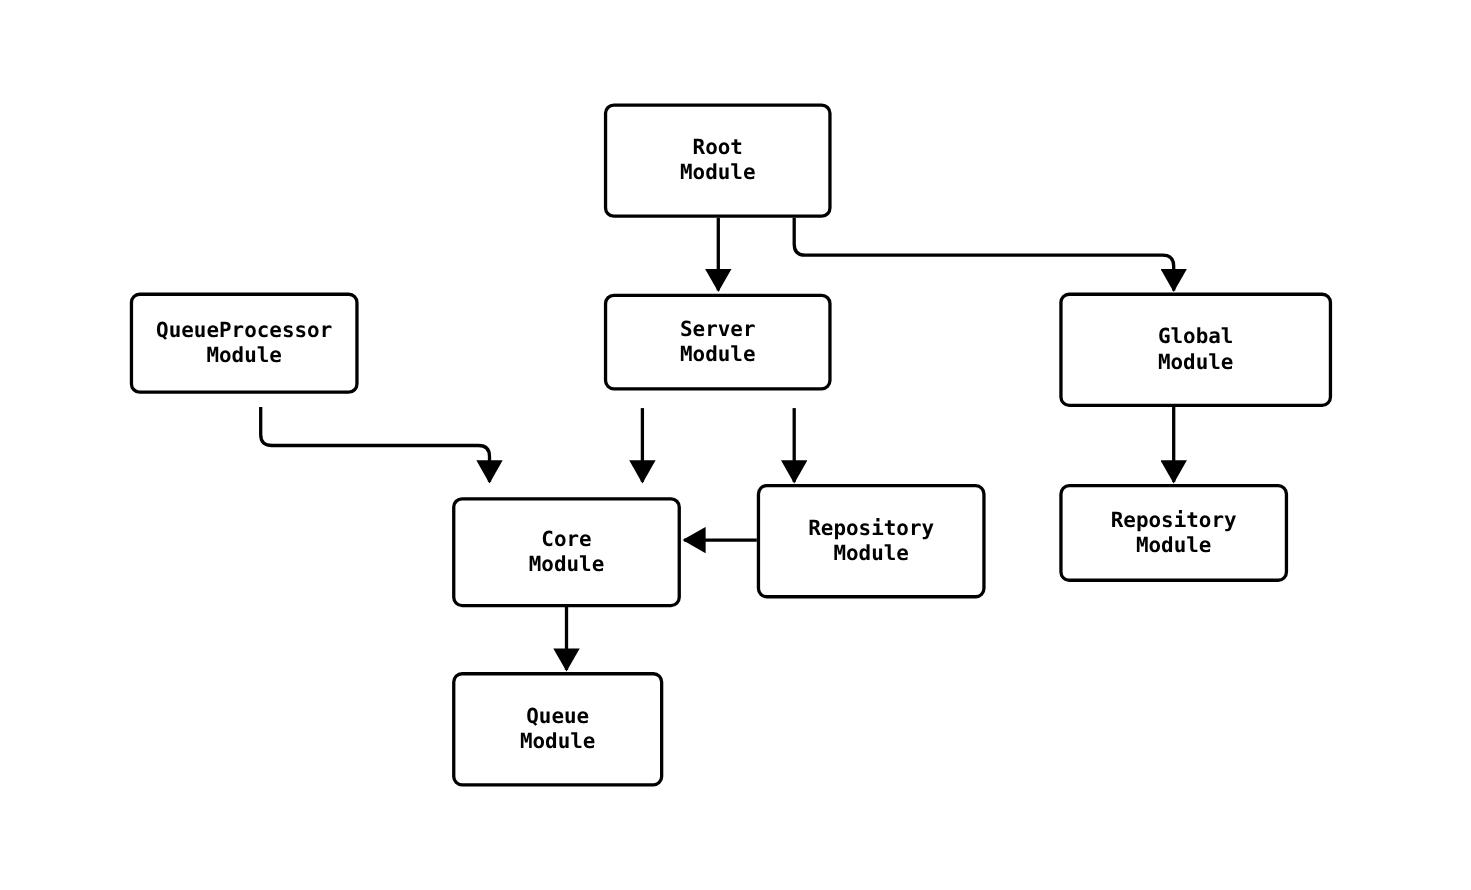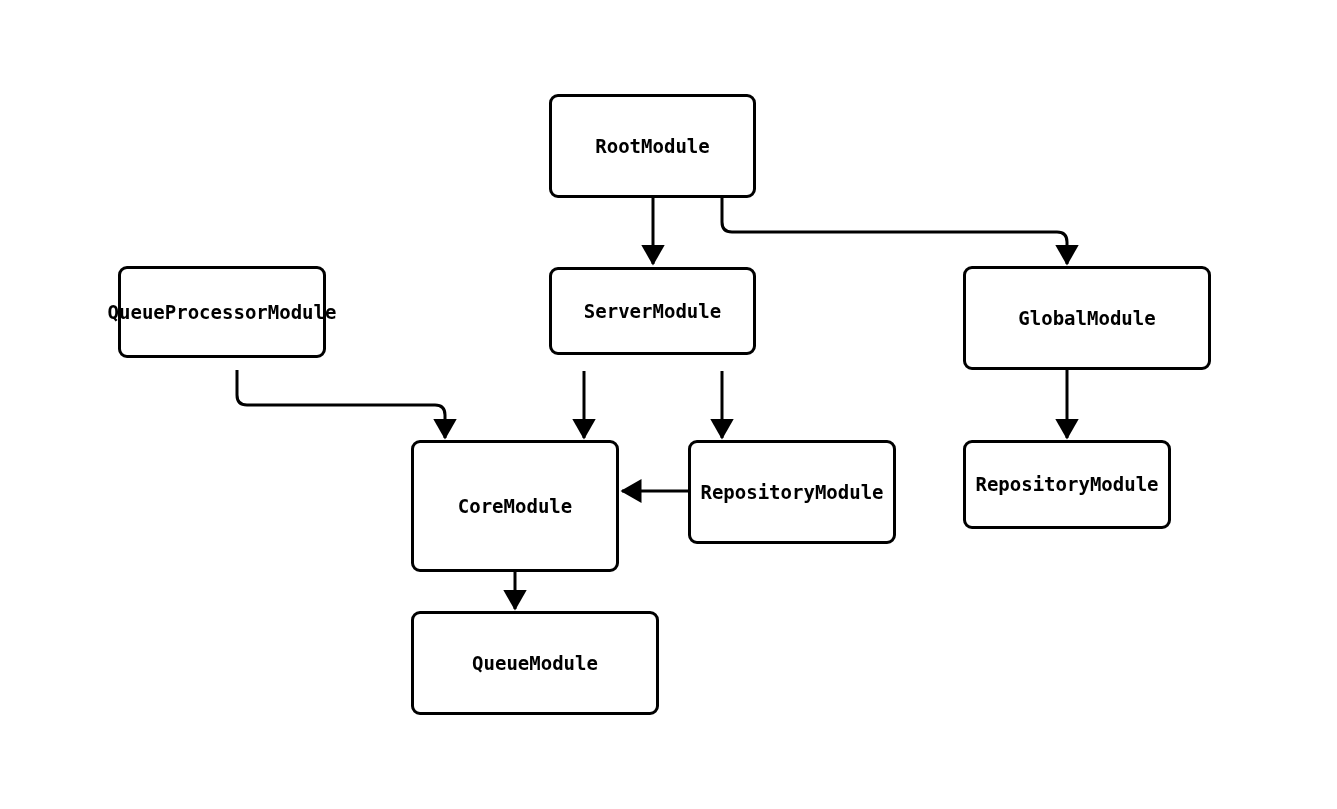--- a/index.html
+++ b/index.html
@@ -28,21 +28,21 @@
     stroke: #000000;
     stroke-width: 3;
   }
   .node {
     position: absolute;
     box-sizing: border-box;
     border: 3px solid #000000;
     border-radius: 9px;
     background: #ffffff;
     display: flex;
-    flex-direction: row;
+    flex-direction: column;
     align-items: center;
     justify-content: center;
     font-weight: bold;
     font-size: 19px;
     line-height: 23px;
     color: #000000;
     text-align: center;
   }
   .node .line {
     display: block;
@@ -85,33 +85,33 @@
   <div class="node" style="left:549px; top:267px; width:207px; height:88px">
     <span class="line">Server</span>
     <span class="line">Module</span>
   </div>
 
   <div class="node" style="left:963px; top:266px; width:248px; height:104px">
     <span class="line">Global</span>
     <span class="line">Module</span>
   </div>
 
-  <div class="node" style="left:411px; top:440px; width:208px; height:132px">
+  <div class="node" style="left:411px; top:452px; width:208px; height:100px">
     <span class="line">Core</span>
     <span class="line">Module</span>
   </div>
 
   <div class="node" style="left:688px; top:440px; width:208px; height:104px">
     <span class="line">Repository</span>
     <span class="line">Module</span>
   </div>
 
   <div class="node" style="left:963px; top:440px; width:208px; height:89px">
     <span class="line">Repository</span>
     <span class="line">Module</span>
   </div>
 
-  <div class="node" style="left:411px; top:611px; width:248px; height:104px">
+  <div class="node" style="left:411px; top:611px; width:192px; height:104px">
     <span class="line">Queue</span>
     <span class="line">Module</span>
   </div>
 
 </div>
 
 </body></html>

